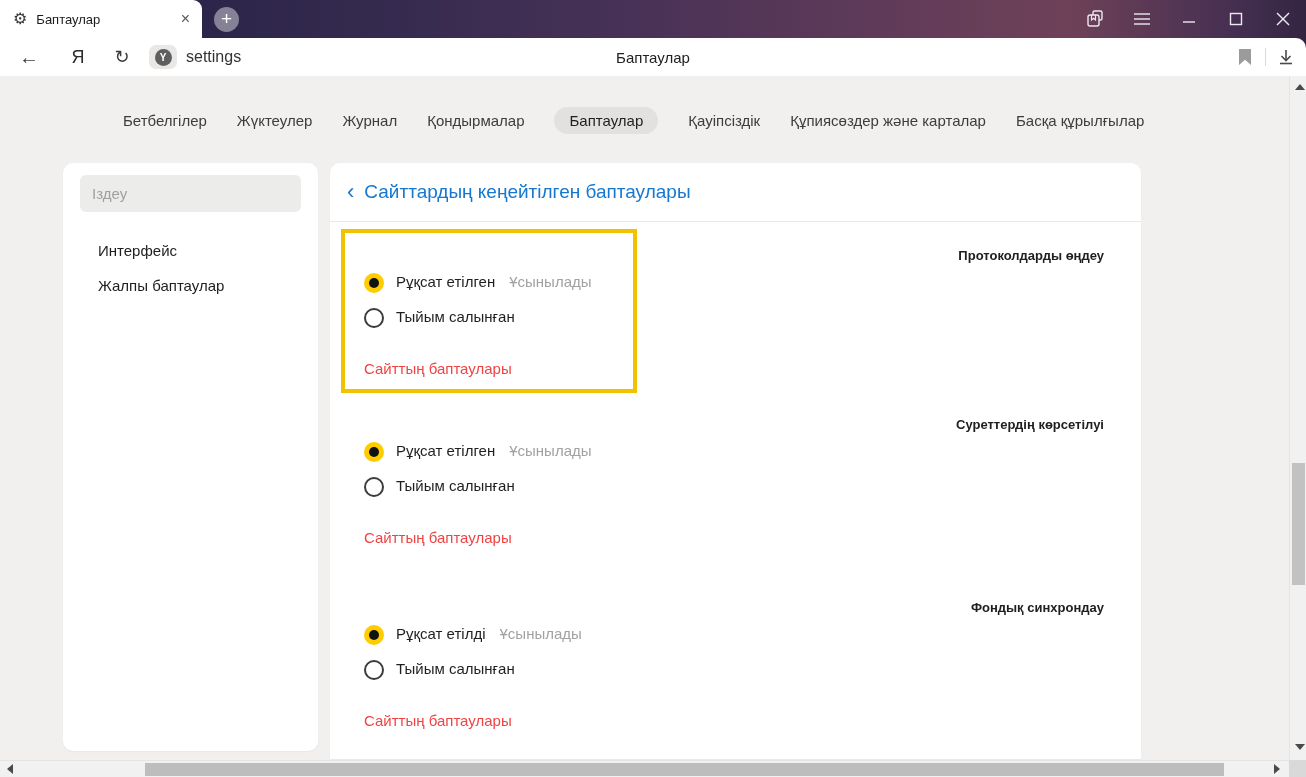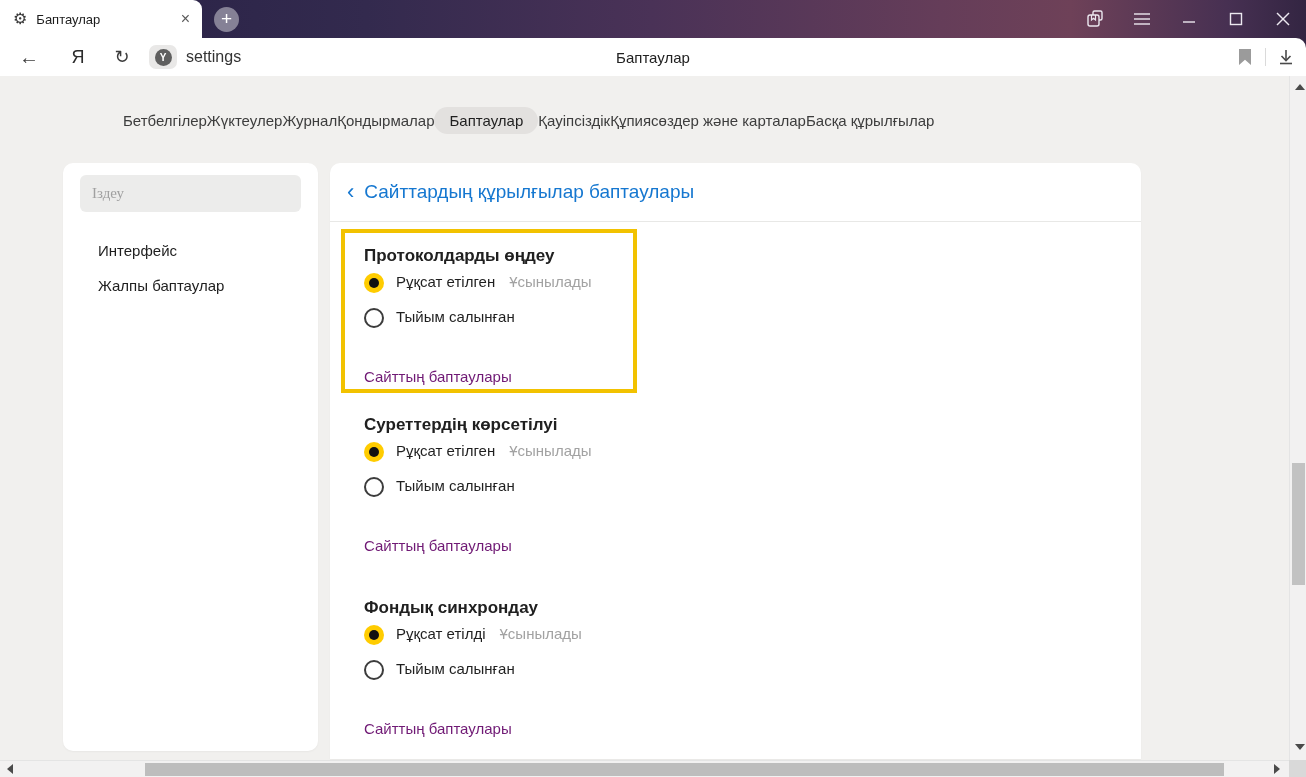--- a/index.html
+++ b/index.html
@@ -32,53 +32,53 @@
   .protect-circle { width:17px; height:17px; border-radius:50%; background:#5f5f5f; color:#ffffff;
     font-size:10px; font-weight:bold; display:flex; align-items:center; justify-content:center; }
   .url-text { margin-left:9px; font-size:16px; color:#333333; cursor:text; }
   .page-title { position:absolute; left:0; width:1306px; text-align:center; font-size:15px; color:#222222; pointer-events:none; }
   .tb-right { position:absolute; right:0; top:0; height:38px; display:flex; align-items:center; }
   .bookmark-btn, .download-btn { width:40px; height:38px; display:flex; align-items:center; justify-content:center; cursor:pointer; }
   .tb-divider { width:1px; height:18px; background:#dadada; }
   .tb-right svg { stroke:#4a4a4a; fill:none; stroke-width:1.6; }
 
   
-  .settings-nav { position:absolute; top:107px; left:123px; display:flex; align-items:flex-end; }
+  .settings-nav { position:absolute; top:107px; left:123px; display:flex; align-items:flex-end; gap:30px; }
   .nav-item { font-size:15px; color:#3d3d3d; padding:5px 0; cursor:pointer; white-space:nowrap; }
   .nav-item.selected { background:#e3e1df; border-radius:15px; padding:5px 15px; color:#1f1f1f; }
 
   
   .sidebar-card { position:absolute; left:63px; top:163px; width:255px; height:588px; background:#ffffff;
     border-radius:10px; box-shadow:0 1px 2px rgba(0,0,0,0.04); }
   .search-input { position:absolute; left:17px; top:12px; width:221px; height:37px; background:#ececeb;
-    border:none; border-radius:6px; font-family:Liberation Serif, serif; font-size:15px; color:#333;
+    border:none; border-radius:6px; font-family:Liberation Sans, sans-serif; font-size:15px; color:#333;
     padding:12px 12px; outline:none; }
   .search-input::placeholder { color:#a0a0a0; }
   .sidebar-list { position:absolute; left:35px; top:70px; }
   .sidebar-item { height:35px; display:flex; align-items:center; font-size:15px; color:#1e1e1e; cursor:pointer; white-space:nowrap; }
 
   
   .main-card { position:absolute; left:330px; top:163px; width:811px; height:596px; background:#ffffff;
     border-radius:10px 10px 0 0; box-shadow:0 1px 2px rgba(0,0,0,0.04); }
   .main-header { height:59px; display:flex; align-items:center; padding-left:17px;
     border-bottom:1px solid #e8e8e6; cursor:pointer; }
   .back-chevron { color:#1577d0; font-size:22px; margin-right:10px; line-height:1; }
   .main-header-title { color:#1577d0; font-size:19px; }
 
   .section { position:absolute; left:34px; width:740px; }
-  .section-title { font-size:17px; font-weight:bold; color:#202020; line-height:19px; margin-bottom:8px; white-space:nowrap; }
+  .section-title { font-size:13px; font-weight:bold; color:#202020; line-height:19px; margin-bottom:8px; white-space:nowrap;text-align:right; }
   .option-row { height:35px; display:flex; align-items:flex-start; cursor:pointer; }
   .radio { width:20px; height:20px; border-radius:50%; flex:0 0 auto; margin-right:12px; position:relative; }
   .radio.checked { background:#ffcc00; }
   .radio.checked::after { content:""; position:absolute; left:5px; top:5px; width:10px; height:10px;
     border-radius:50%; background:#111111; }
   .radio.unchecked { background:#ffffff; border:2px solid #3c3c3c; }
   .option-label { font-size:15px; color:#1f1f1f; white-space:nowrap; }
   .option-badge { font-size:15px; color:#a2a2a2; margin-left:14px; white-space:nowrap; }
-  .site-link { margin-top:24px; font-size:15px; color:#701a75; line-height:20px; cursor:pointer; display:inline-block; white-space:nowrap; }
+  .site-link { margin-top:16px; font-size:15px; color:#ef4444; line-height:20px; cursor:pointer; display:inline-block; white-space:nowrap; }
 
   .highlight-box { position:absolute; left:341px; top:229px; width:296px; height:164px;
     border:4px solid #f2c200; pointer-events:none; z-index:5; }
 
   
   .v-scrollbar { position:absolute; right:0; top:76px; width:17px; height:684px; background:#f2f1f1;
     border-left:1px solid #e4e4e4; }
   .v-thumb { position:absolute; left:2px; top:387px; width:13px; height:122px; background:#c2c2c2; }
   .h-scrollbar { position:absolute; left:0; top:760px; width:1289px; height:17px; background:#f2f1f1;
     border-top:1px solid #e4e4e4; }
@@ -175,21 +175,21 @@
   <input class="search-input" type="text" placeholder="Іздеу" style="">
   <div class="sidebar-list">
     <div class="sidebar-item">Интерфейс</div>
     <div class="sidebar-item">Жалпы баптаулар</div>
   </div>
 </div>
 
 <div class="main-card">
   <div class="main-header">
     <span class="back-chevron">‹</span>
-    <span class="main-header-title">Сайттардың құрылғылар баптаулары</span>
+    <span class="main-header-title">Сайттардың кеңейтілген баптаулары</span>
   </div>
 
   <div class="section" style="top:83px;">
     <div class="section-title">Протоколдарды өңдеу</div>
     <div class="option-row">
       <span class="radio checked"></span>
       <span class="option-label">Рұқсат етілген</span>
       <span class="option-badge">Ұсынылады</span>
     </div>
     <div class="option-row">

